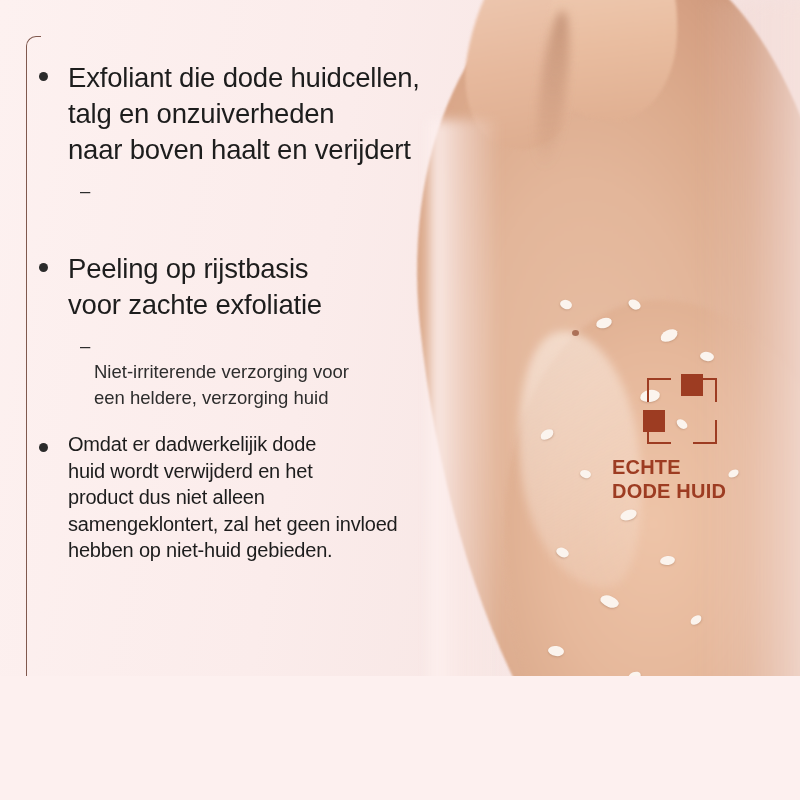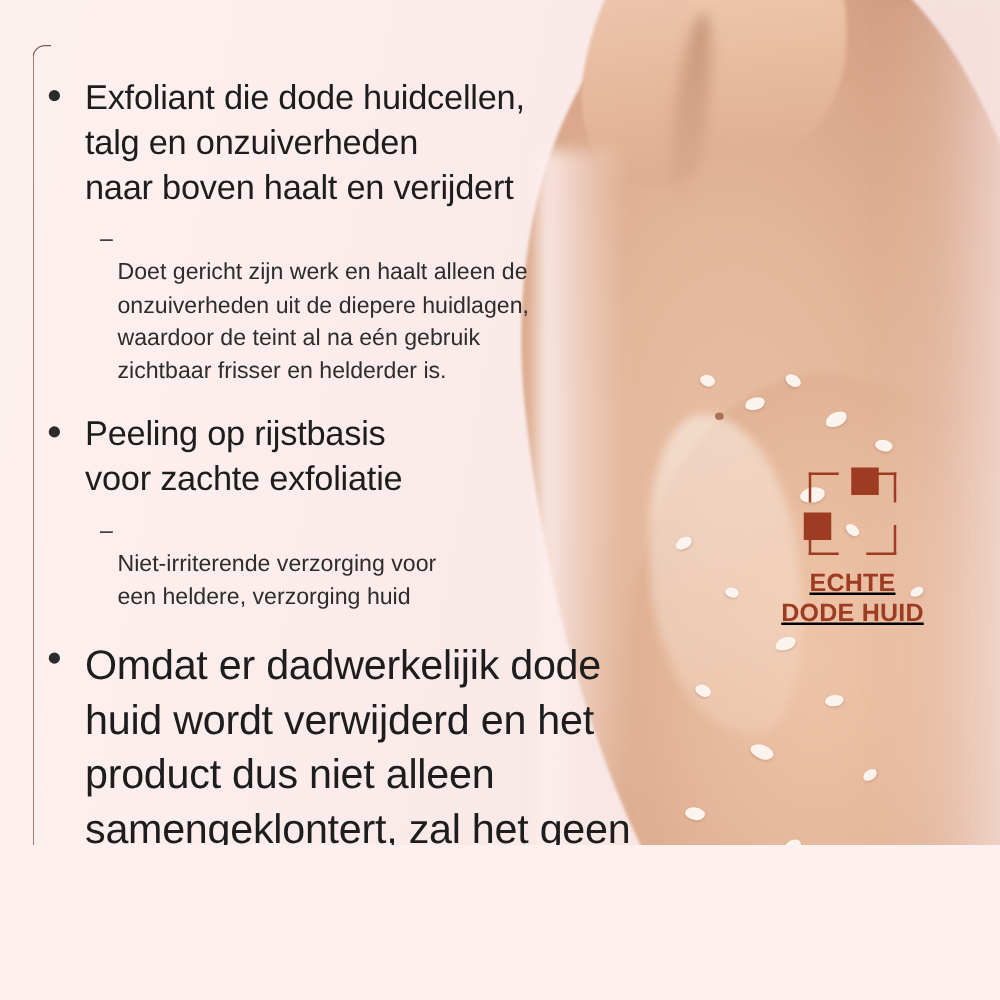--- a/index.html
+++ b/index.html
@@ -175,30 +175,28 @@
     font-size: 18.5px;
     line-height: 1.42;
     color: #2d2d2d;
     white-space: pre-line;
   }
   .sub .dash {
     position: absolute;
     left: -14px;
     top: 0;
   }
-  .block-3 .headline { font-size: 33px; line-height: 1.32; }
+  .block-3 .headline { font-size: 20px; line-height: 1.32; }
 
   
   .callout {
     position: absolute;
     left: 612px;
     top: 378px;
     width: 140px;
-    text-align: center;
-    text-decoration: underline;
   }
   .bracket-box {
     position: relative;
     width: 70px;
     height: 66px;
     margin: 0 auto 12px auto;
   }
   .bracket-box span {
     position: absolute;
     width: 22px;
@@ -279,24 +277,21 @@
   <div class="bracket"></div>
 
   <div class="content">
 
     <div class="block block-1">
       <span class="bullet-dot"></span>
       <h2 class="headline">Exfoliant die dode huidcellen,
 talg en onzuiverheden
 naar boven haalt en verijdert</h2>
       <p class="sub">
-        <span class="dash">–</span><span>Doet gericht zijn werk en haalt alleen de
-onzuiverheden uit de diepere huidlagen,
-waardoor de teint al na eén gebruik
-zichtbaar frisser en helderder is.</span>
+        <span class="dash">–</span>
       </p>
     </div>
 
     <div class="block block-2">
       <span class="bullet-dot"></span>
       <h2 class="headline">Peeling op rijstbasis
 voor zachte exfoliatie</h2>
       <p class="sub">
         <span class="dash">–</span><span>Niet-irriterende verzorging voor
 een heldere, verzorging huid</span>

